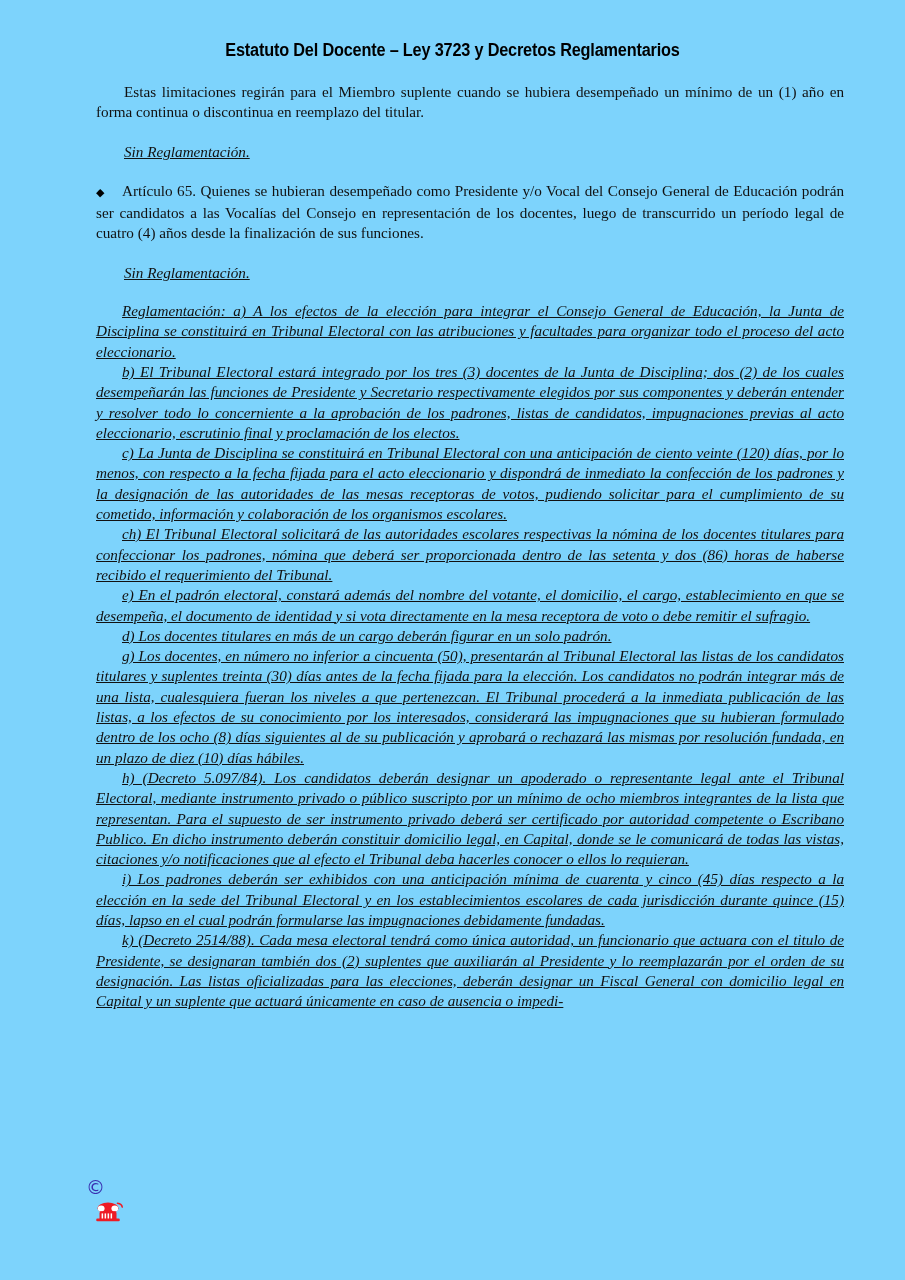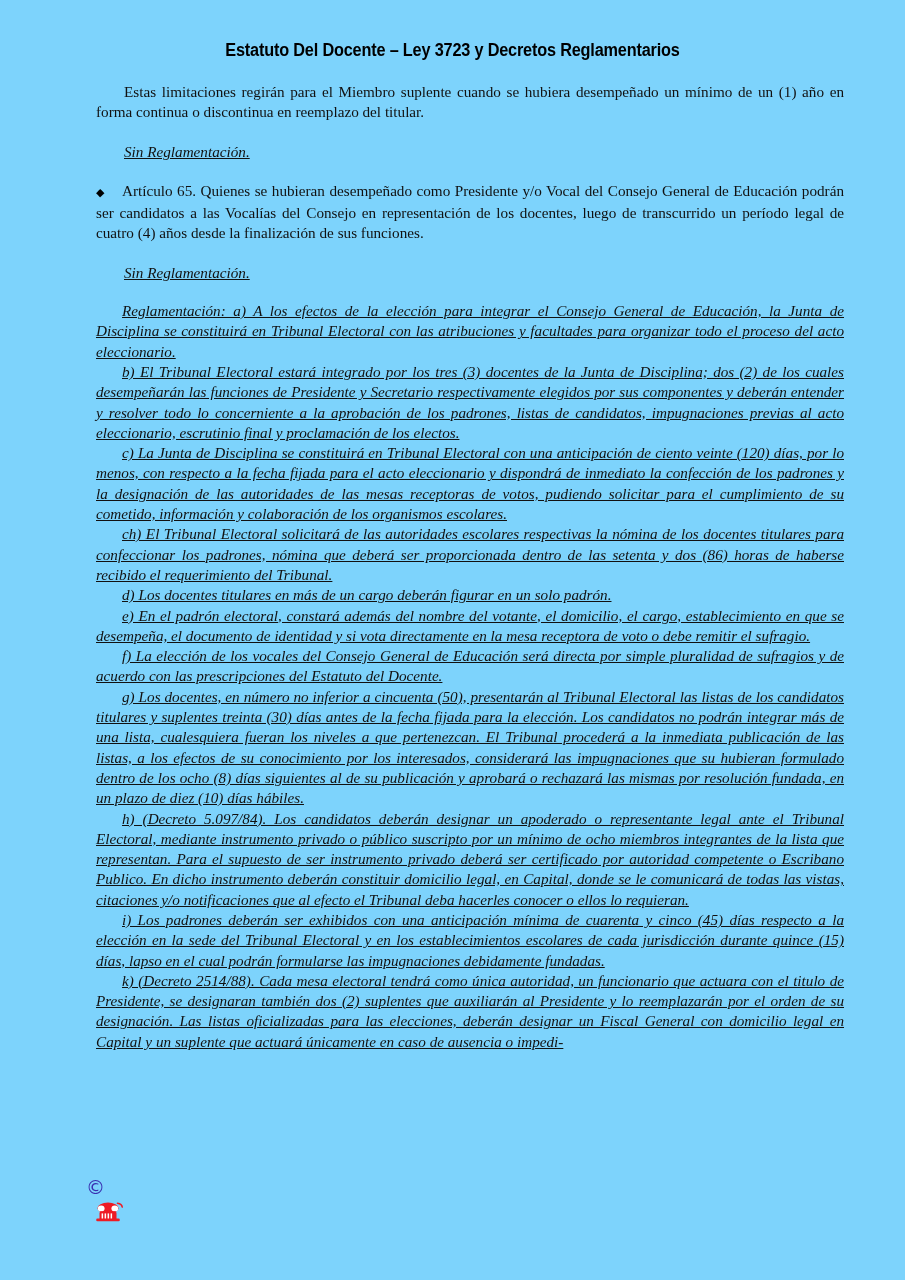--- a/index.html
+++ b/index.html
@@ -135,23 +135,22 @@
     <p class="para article gap-lg"><span class="bullet">◆</span><span>Artículo 65. Quienes se hubieran desempeñado como Presidente y/o Vocal del Consejo General de Educación podrán ser candidatos a las Vocalías del Consejo en representación de los docentes, luego de transcurrido un período legal de cuatro (4) años desde la finalización de sus funciones.</span></p>
 
     <p class="para italic indent gap-lg">Sin Reglamentación.</p>
 
 
     <div class="regblock gap-md">
       <p class="para italic">Reglamentación: a) A los efectos de la elección para integrar el Consejo General de Educación, la Junta de Disciplina se constituirá en Tribunal Electoral con las atribuciones y facultades para organizar todo el proceso del acto eleccionario.</p>
       <p class="para italic">b) El Tribunal Electoral estará integrado por los tres (3) docentes de la Junta de Disciplina; dos (2) de los cuales desempeñarán las funciones de Presidente y Secretario respectivamente elegidos por sus componentes y deberán entender y resolver todo lo concerniente a la aprobación de los padrones, listas de candidatos, impugnaciones previas al acto eleccionario, escrutinio final y proclamación de los electos.</p>
       <p class="para italic">c) La Junta de Disciplina se constituirá en Tribunal Electoral con una anticipación de ciento veinte (120) días, por lo menos, con respecto a la fecha fijada para el acto eleccionario y dispondrá de inmediato la confección de los padrones y la designación de las autoridades de las mesas receptoras de votos, pudiendo solicitar para el cumplimiento de su cometido, información y colaboración de los organismos escolares.</p>
       <p class="para italic">ch) El Tribunal Electoral solicitará de las autoridades escolares respectivas la nómina de los docentes titulares para confeccionar los padrones, nómina que deberá ser proporcionada dentro de las setenta y dos (86) horas de haberse recibido el requerimiento del Tribunal.</p>
+      <p class="para italic">e) En el padrón electoral, constará además del nombre del votante, el domicilio, el cargo, establecimiento en que se desempeña, el documento de identidad y si vota directamente en la mesa receptora de voto o debe remitir el sufragio.</p>
       <p class="para italic">d) Los docentes titulares en más de un cargo deberán figurar en un solo padrón.</p>
-      <p class="para italic">e) En el padrón electoral, constará además del nombre del votante, el domicilio, el cargo, establecimiento en que se desempeña, el documento de identidad y si vota directamente en la mesa receptora de voto o debe remitir el sufragio.</p>
-      <p class="para italic">f) La elección de los vocales del Consejo General de Educación será directa por simple pluralidad de sufragios y de acuerdo con las prescripciones del Estatuto del Docente.</p>
       <p class="para italic">g) Los docentes, en número no inferior a cincuenta (50), presentarán al Tribunal Electoral las listas de los candidatos titulares y suplentes treinta (30) días antes de la fecha fijada para la elección. Los candidatos no podrán integrar más de una lista, cualesquiera fueran los niveles a que pertenezcan. El Tribunal procederá a la inmediata publicación de las listas, a los efectos de su conocimiento por los interesados, considerará las impugnaciones que su hubieran formulado dentro de los ocho (8) días siguientes al de su publicación y aprobará o rechazará las mismas por resolución fundada, en un plazo de diez (10) días hábiles.</p>
       <p class="para italic">h) (Decreto 5.097/84). Los candidatos deberán designar un apoderado o representante legal ante el Tribunal Electoral, mediante instrumento privado o público suscripto por un mínimo de ocho miembros integrantes de la lista que representan. Para el supuesto de ser instrumento privado deberá ser certificado por autoridad competente o Escribano Publico. En dicho instrumento deberán constituir domicilio legal, en Capital, donde se le comunicará de todas las vistas, citaciones y/o notificaciones que al efecto el Tribunal deba hacerles conocer o ellos lo requieran.</p>
       <p class="para italic">i) Los padrones deberán ser exhibidos con una anticipación mínima de cuarenta y cinco (45) días respecto a la elección en la sede del Tribunal Electoral y en los establecimientos escolares de cada jurisdicción durante quince (15) días, lapso en el cual podrán formularse las impugnaciones debidamente fundadas.</p>
       <p class="para italic">k) (Decreto 2514/88). Cada mesa electoral tendrá como única autoridad, un funcionario que actuara con el titulo de Presidente, se designaran también dos (2) suplentes que auxiliarán al Presidente y lo reemplazarán por el orden de su designación. Las listas oficializadas para las elecciones, deberán designar un Fiscal General con domicilio legal en Capital y un suplente que actuará únicamente en caso de ausencia o impedi-</p>
     </div>
 
   </div>
 
   <div class="footer">
 

